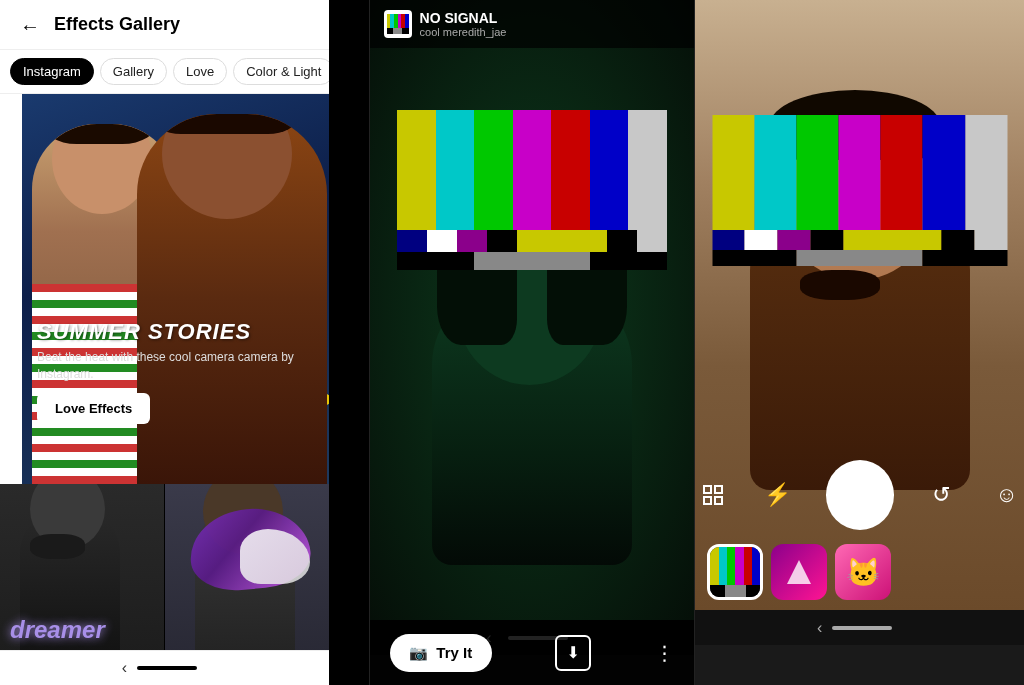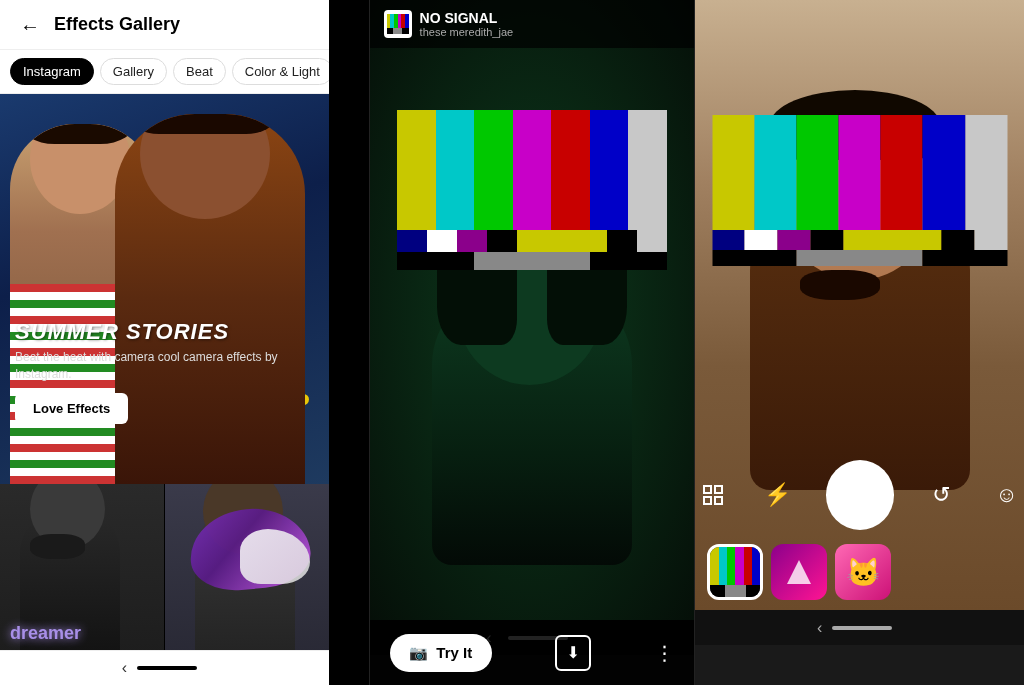--- a/index.html
+++ b/index.html
@@ -89,20 +89,21 @@
       height: 390px;
       position: relative;
       overflow: hidden;
     }
 
     .hero-bg {
       width: 100%;
       height: 100%;
       background: linear-gradient(160deg, #1a3a6e 0%, #0d1f4a 40%, #1e3a5f 100%);
       position: relative;
+      margin-left: 22px;
     }
 
     
     .sparkle {
       position: absolute;
       border-radius: 50%;
       background: #FFD700;
     }
 
     .hero-overlay {
@@ -165,21 +166,22 @@
       background: linear-gradient(180deg, #3a3a4a 0%, #252530 100%);
       width: 100%;
       height: 100%;
       position: relative;
     }
 
     .dreamer-text {
       position: absolute;
       bottom: 50px;
       left: 10px;
-      font-size: 18px;
+      font-size: 24px;
+      font-style: italic;
       color: #a88fe8;
       font-weight: 700;
       text-shadow: 0 0 10px #a88fe8;
     }
 
     .nav-bar {
       height: 35px;
       background: #fff;
       display: flex;
       align-items: center;
@@ -352,21 +354,21 @@
 <div class="panel1">
 
   <div class="panel1-header">
     <div class="back-btn">←</div>
     <div class="panel1-title">Effects Gallery</div>
   </div>
 
   <div class="tabs-row">
     <div class="tab-pill active">Instagram</div>
     <div class="tab-pill">Gallery</div>
-    <div class="tab-pill">Beat</div>
+    <div class="tab-pill">Love</div>
     <div class="tab-pill">Color &amp; Light</div>
     <div class="tab-pill">Camera Style</div>
   </div>
 
   <div class="panel1-content">
 
     <div class="hero-card">
       <div class="hero-bg">
 
         <div class="sparkle" style="width:10px;height:10px;top:80px;left:60px;opacity:0.9;"></div>
@@ -385,21 +387,21 @@
           <div style="position:absolute;top:-50px;left:10px;width:115px;height:70px;background:#1a0a00;border-radius:50% 50% 30% 30%;"></div>
         </div>
 
         <div style="position:absolute;bottom:0;left:115px;width:190px;height:370px;background:linear-gradient(180deg,#8B4513 0%,#5a2a10 50%,#3a1508 100%);border-radius:80px 80px 0 0;overflow:hidden;">
           <div style="position:absolute;top:-25px;left:25px;width:130px;height:130px;background:#8B5030;border-radius:50%;"></div>
           <div style="position:absolute;top:-60px;left:15px;width:145px;height:80px;background:#1a0800;border-radius:50% 50% 20% 20%;"></div>
         </div>
 
         <div class="hero-overlay">
           <div class="hero-title">SUMMER STORIES</div>
-          <div class="hero-subtitle">Beat the heat with camera cool camera effects by Instagram.</div>
+          <div class="hero-subtitle">Beat the heat with these cool camera camera by Instagram.</div>
           <button class="view-effects-btn">Love Effects</button>
         </div>
       </div>
     </div>
 
     <div class="bottom-grid">
 
       <div class="grid-item">
         <div class="grid-item-bg1">
 
@@ -494,21 +496,21 @@
         </div>
         <div style="display:flex;height:6px;">
           <div style="flex:2;background:#000;"></div>
           <div style="flex:3;background:#888;"></div>
           <div style="flex:2;background:#000;"></div>
         </div>
       </div>
     </div>
     <div class="signal-info">
       <div class="signal-name">NO SIGNAL</div>
-      <div class="signal-author">these meredith_jae</div>
+      <div class="signal-author">cool meredith_jae</div>
     </div>
   </div>
 
   <div class="panel2-bottom">
     <button class="try-it-btn">
       <span>📷</span>
       <span>Try It</span>
     </button>
     <div style="width:36px;height:36px;display:flex;align-items:center;justify-content:center;border:2px solid #fff;border-radius:6px;cursor:pointer;">
       <span style="color:#fff;font-size:16px;">⬇</span>

